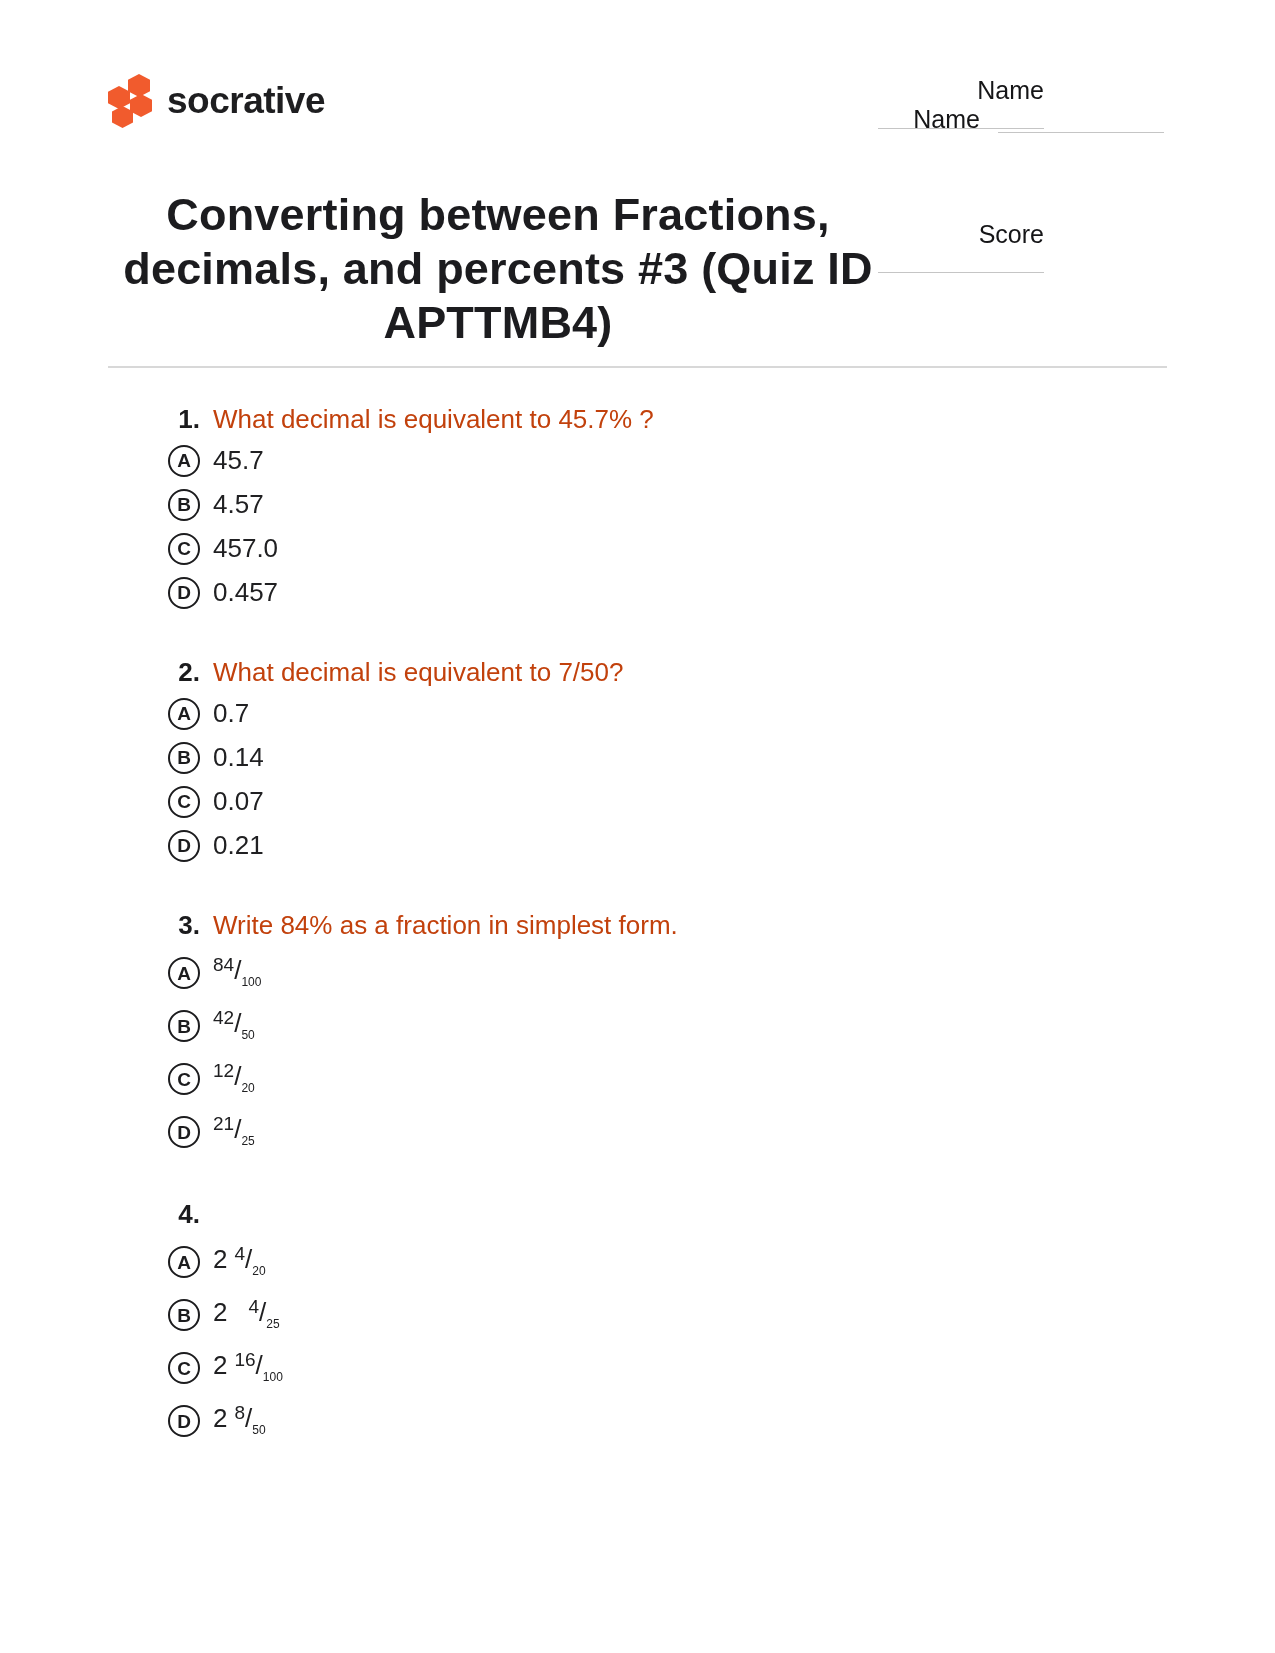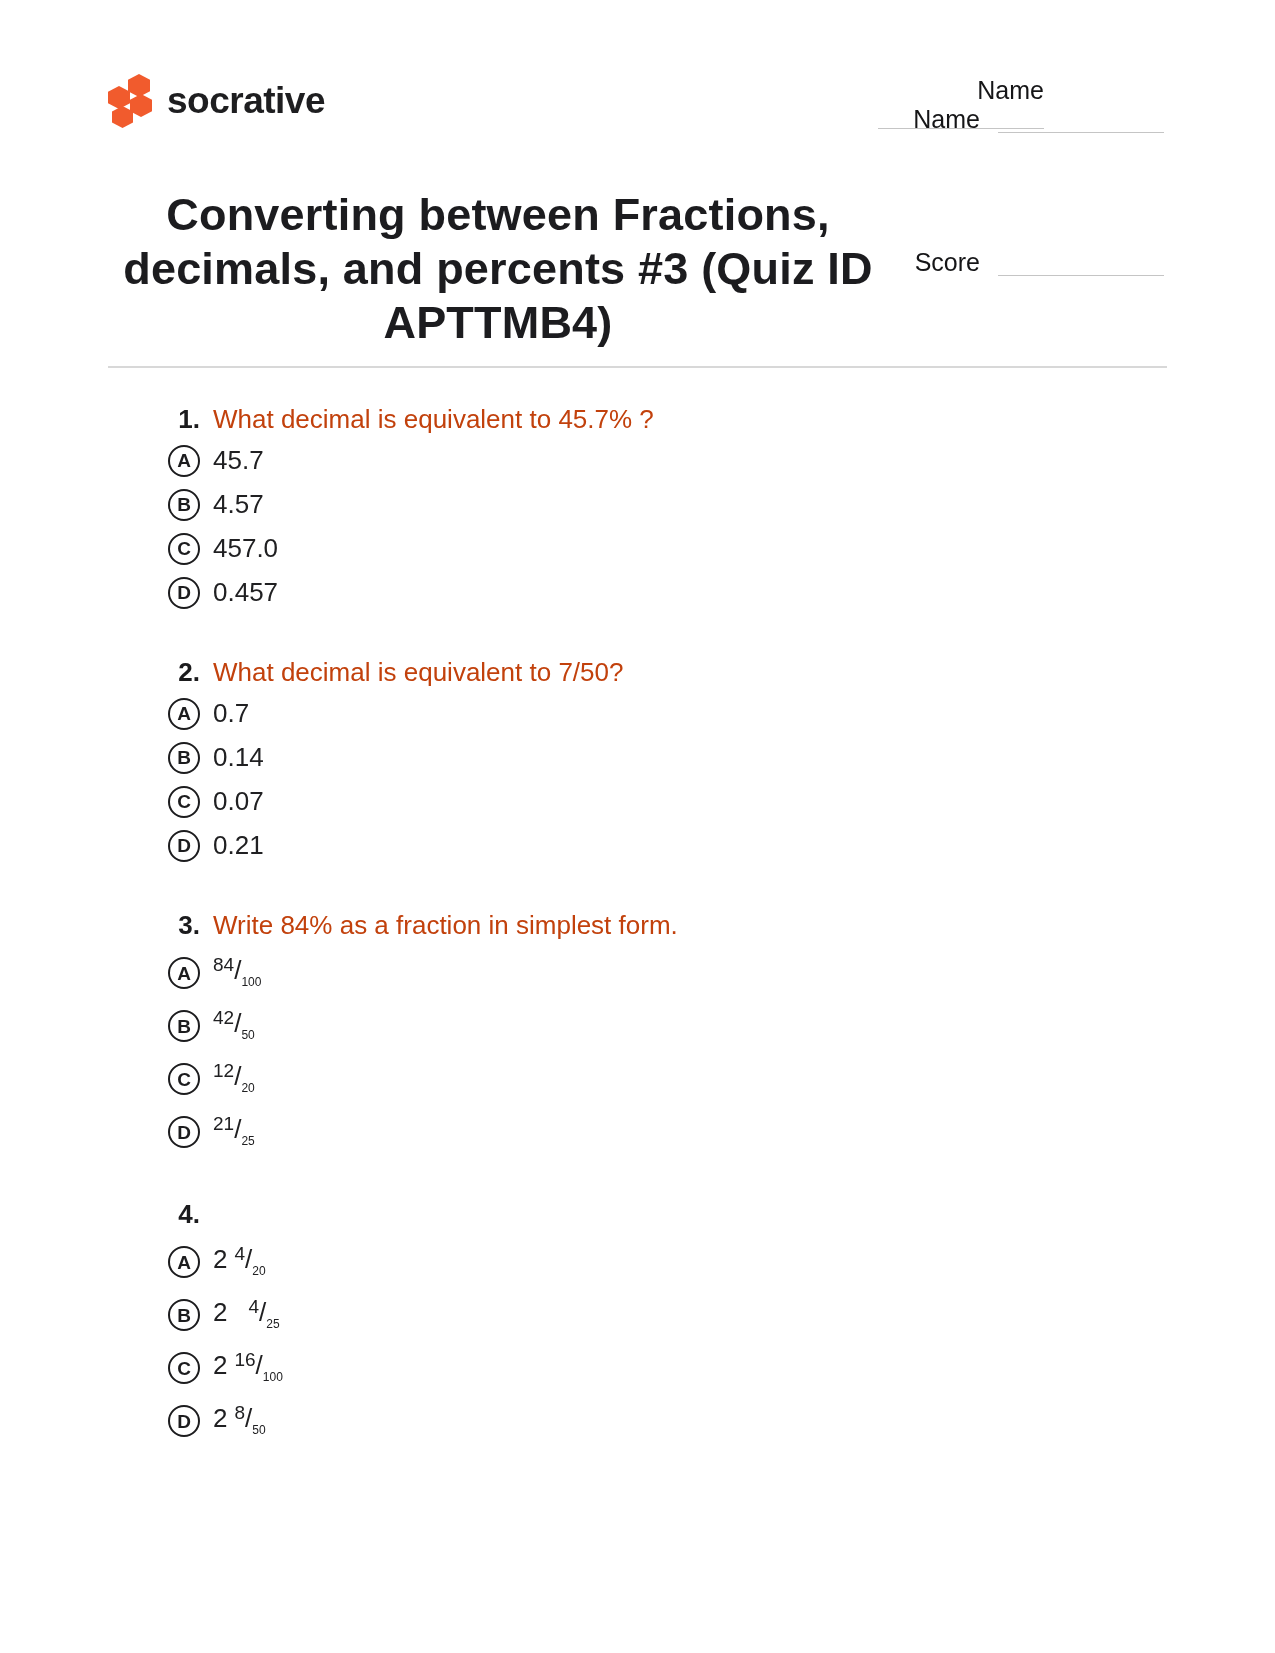--- a/index.html
+++ b/index.html
@@ -20,21 +20,21 @@
   .hex-top    {left:23px; top:6px;  width:22px; height:23px;}
   .hex-left   {left:3px;  top:18px; width:22px; height:23px;}
   .hex-right  {left:25px; top:26px; width:22px; height:23px;}
   .hex-bottom {left:7px;  top:38px; width:21px; height:22px;}
   .logo-text {margin-left:12px; margin-top:12px; font-size:37px; font-weight:700;
               letter-spacing:-0.5px; color:#1e1e20;}
 
   .hfield {position:absolute; display:flex; align-items:flex-end;}
   .hfield-name  {left:860px; top:76px;flex-direction:column;}
   .hfield-date  {left:860px; top:105px;}
-  .hfield-score {left:860px; top:248px;}
+  .hfield-score {left:860px; top:220px;flex-direction:column;}
   .hlabel {display:inline-block; width:120px; text-align:right; font-size:25px;
            color:#151517; line-height:28px;}
   .hline {display:inline-block; width:166px; height:24px; margin-left:18px;
           border-bottom:1px solid #c5c5c5;}
 
   
   .quiz-title {
     position:absolute; left:108px; top:158px; width:780px;
     font-size:45px; line-height:54px; font-weight:700;
     letter-spacing:0.2px; color:#1c1c1f;text-align:center;

